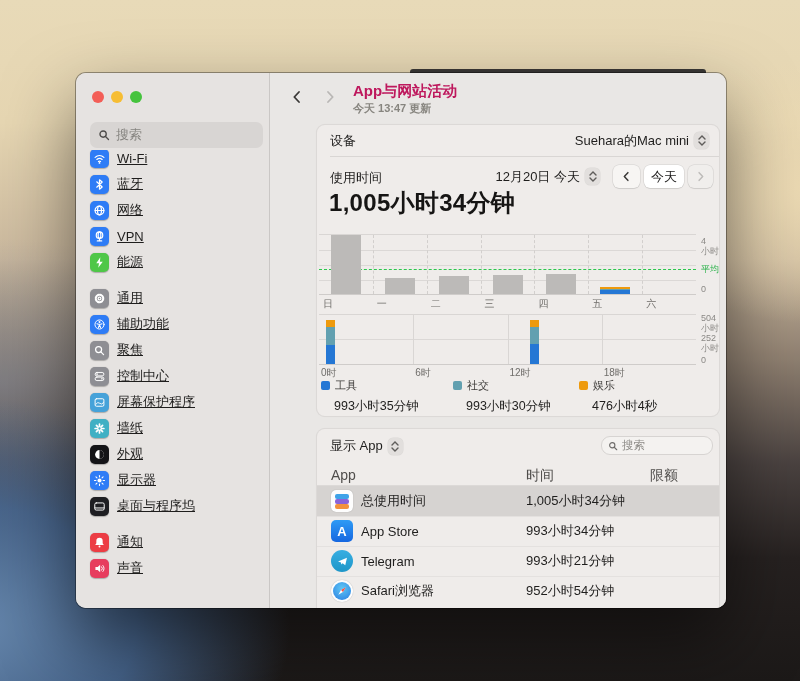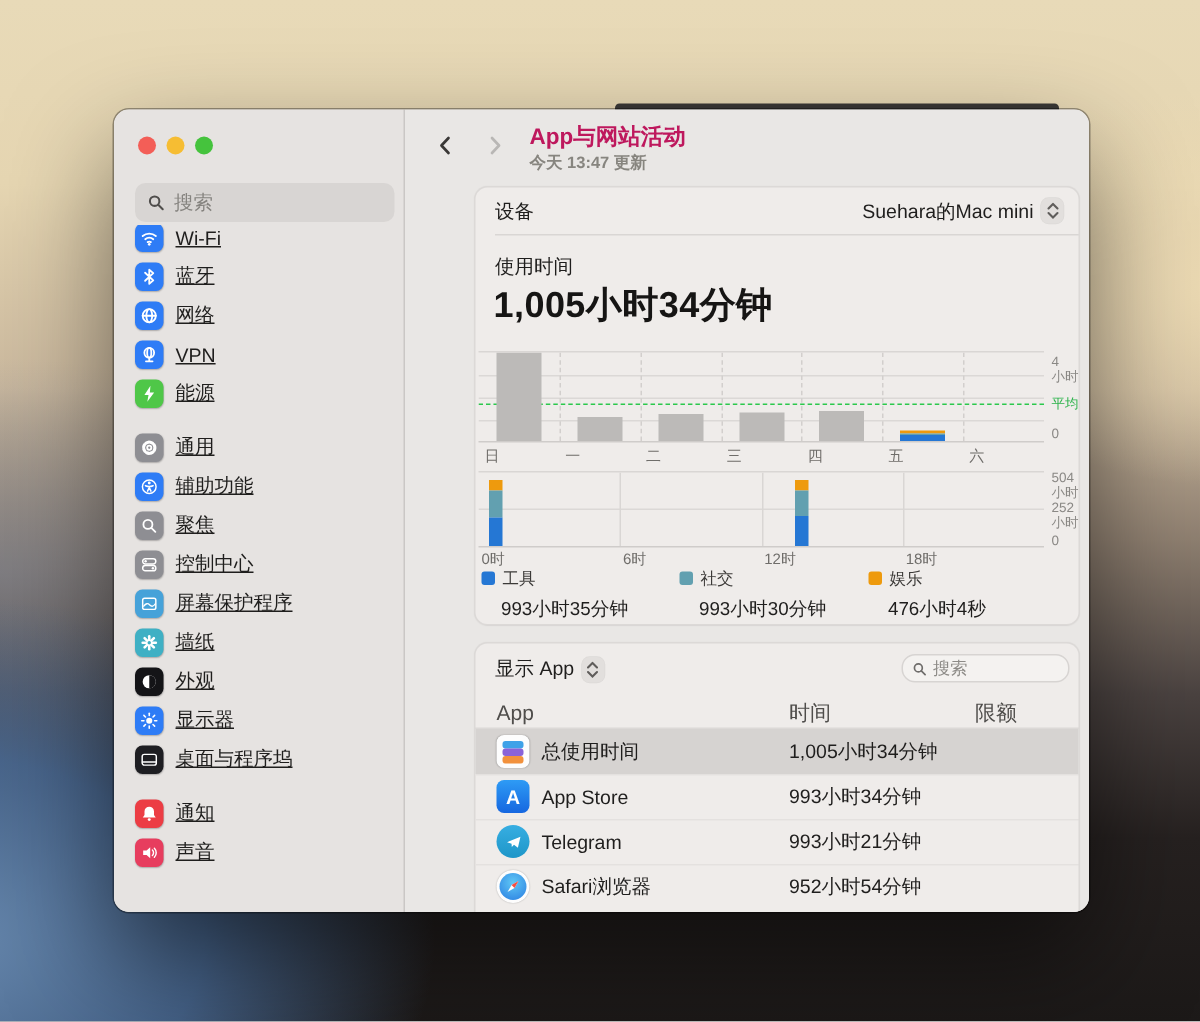--- a/index.html
+++ b/index.html
@@ -308,20 +308,44 @@
               </svg>
             <svg width="8" height="5" viewBox="0 0 8 5">
                 <path d="M1 1 L4 4 L7 1" fill="none" stroke="#5f5d5b" stroke-width="1.4" stroke-linecap="round"></path>
               </svg>
           </span>
         </span>
       </div>
       <div class="divider" style="top:31px"></div>
 
       <span class="sec-label" style="position:absolute;left:13px;top:44px">使用时间</span>
+      <div class="row-flex" style="position:absolute;right:6px;top:40px;gap:4px;">
+        <span class="row-flex" style="margin-right:9px">
+          <span style="font-size:13px">12月20日 今天</span>
+          <span class="stepper">
+            <svg width="8" height="5" viewBox="0 0 8 5">
+                <path d="M1 4 L4 1 L7 4" fill="none" stroke="#5f5d5b" stroke-width="1.4" stroke-linecap="round"></path>
+              </svg>
+            <svg width="8" height="5" viewBox="0 0 8 5">
+                <path d="M1 1 L4 4 L7 1" fill="none" stroke="#5f5d5b" stroke-width="1.4" stroke-linecap="round"></path>
+              </svg>
+          </span>
+        </span>
+        <button class="pill-btn" style="width:27px;background:#f7f5f3">
+          <svg width="11" height="11" viewBox="0 0 12 12">
+              <path d="M7.5 1.8 L3.6 6 L7.5 10.2" fill="none" stroke="#3a3836" stroke-width="1.6" stroke-linecap="round" stroke-linejoin="round"></path>
+            </svg>
+        </button>
+        <button class="pill-btn" style="width:40px;background:#ffffff">今天</button>
+        <button class="pill-btn" style="width:25px;background:#f0eeec">
+          <svg width="11" height="11" viewBox="0 0 12 12">
+              <path d="M4.5 1.8 L8.4 6 L4.5 10.2" fill="none" stroke="#bdbbb9" stroke-width="1.6" stroke-linecap="round" stroke-linejoin="round"></path>
+            </svg>
+        </button>
+      </div>
 
       <div class="total-big">1,005小时34分钟</div>
 
       <div class="chart" id="chart-week">
           <div class="hgrid" style="top: 15px;"></div>
           <div class="hgrid" style="top: 30px;"></div>
           <div class="hgrid" style="top: 45px;"></div>
           <div class="vgrid-dash" style="left: 53.8571px;"></div>
           <div class="vgrid-dash" style="left: 107.714px;"></div>
           <div class="vgrid-dash" style="left: 161.571px;"></div>

